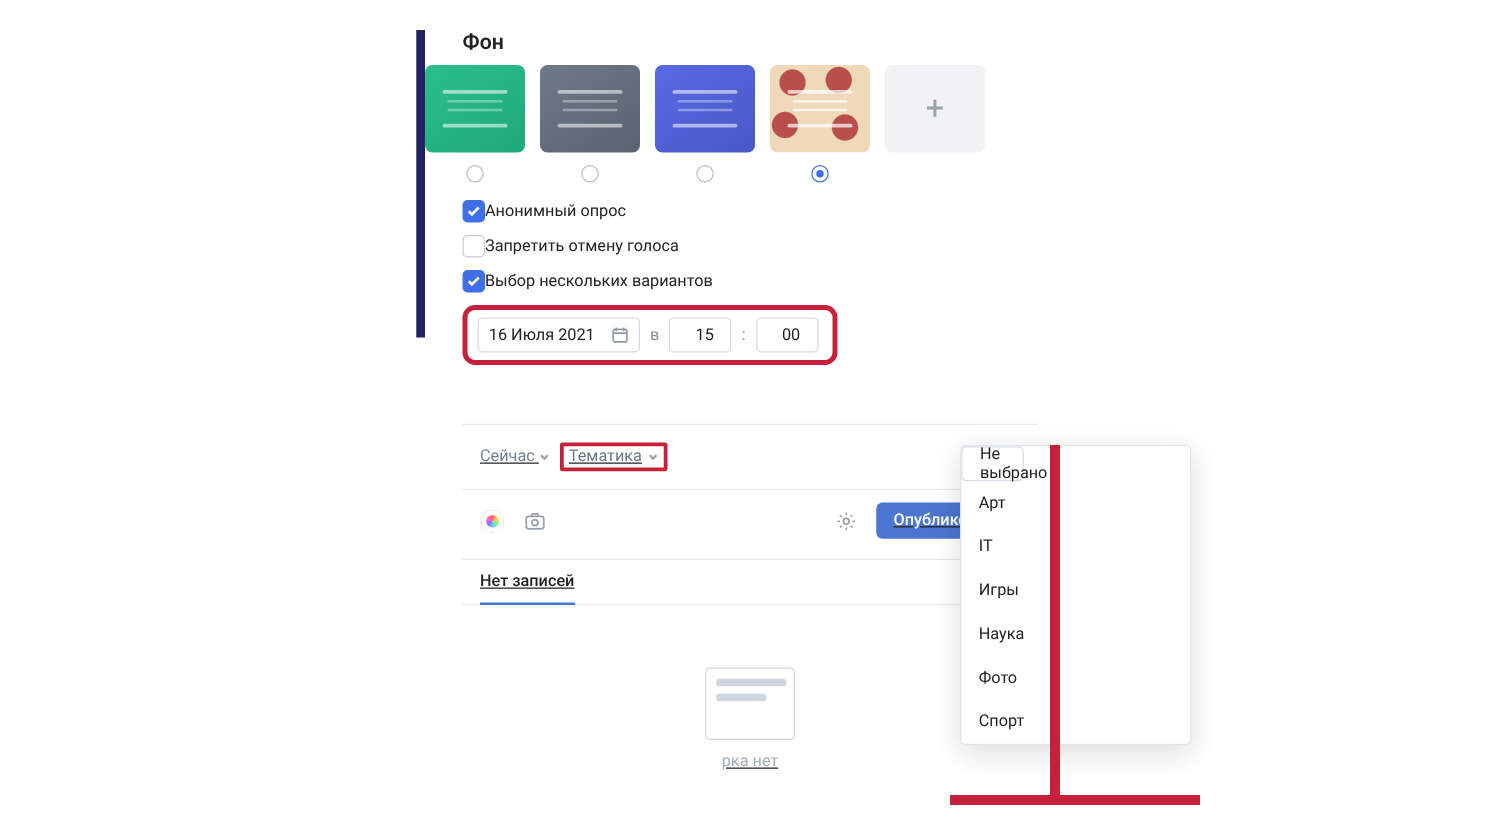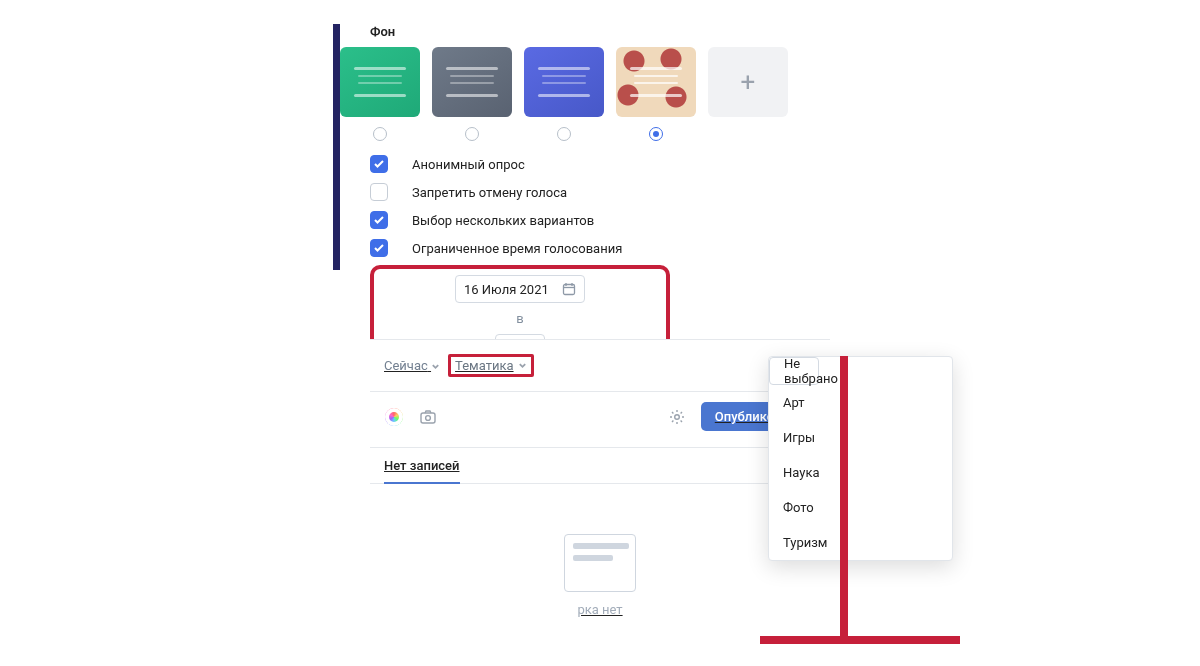--- a/index.html
+++ b/index.html
@@ -16,21 +16,21 @@
   }
   .stage {
     position: absolute;
     left: 340px;
     top: 24px;
     width: 540px;
   }
 
   
   .section-label {
-    font-size: 13px;
+    font-size: 17px;
     font-weight: 600;
     color: #222;
     margin: 0 0 8px 30px;
   }
 
   
   .bg-row {
     display: flex;
     gap: 12px;
     margin-bottom: 10px;
@@ -72,41 +72,40 @@
     border:1.5px solid #b7bfc9; background:#fff;
     position:relative;
   }
   .radio.selected { border-color:#3f6ee8; }
   .radio.selected::after {
     content:""; position:absolute; inset:3px; border-radius:50%; background:#3f6ee8;
   }
 
   
   .settings { margin-left:30px; margin-bottom:6px; }
-  .chk-row { display:flex; align-items:center; gap:24px; margin-bottom:10px; }
+  .chk-row { display:flex; align-items:center; gap:0; margin-bottom:10px; }
   .chk {
     width:18px; height:18px; border-radius:4px;
     border:1px solid #c6cdd6; background:#fff;
     display:flex; align-items:center; justify-content:center;
     flex:none;
   }
   .chk.checked { background:#3f6ee8; border-color:#3f6ee8; }
   .chk.checked svg { display:block; }
   .chk svg { display:none; width:12px; height:12px; }
   .chk-label { font-size:13px; color:#222; }
 
   
   .hl-red { border:4px solid #c6203a; border-radius:10px; }
   .dt-wrap {
     margin-left:30px;
     width:300px;
     padding:6px 8px;
     display:flex; align-items:center; gap:8px;
     font-size:13px;
-    flex-direction:column;
   }
   .field {
     border:1px solid #d4dae2; border-radius:4px; background:#fff;
     display:flex; align-items:center; padding:0 8px; height:28px;
   }
   .field.date { width:130px; justify-content:space-between; }
   .muted-text { color:#828f9e; }
   .sel {
     border:1px solid #d4dae2; border-radius:4px; background:#fff;
     height:28px; width:50px;
@@ -275,28 +274,20 @@
       </div>
       <span class="chk-label">Запретить отмену голоса</span>
     </div>
     <div class="chk-row">
       <div class="chk checked">
         <svg viewBox="0 0 12 12">
             <path d="M2 6l2.5 2.5L10 3" stroke="#fff" stroke-width="2" fill="none"></path>
           </svg>
       </div>
       <span class="chk-label">Выбор нескольких вариантов</span>
-    </div>
-    <div class="chk-row" style="margin-bottom:8px">
-      <div class="chk checked">
-        <svg viewBox="0 0 12 12">
-            <path d="M2 6l2.5 2.5L10 3" stroke="#fff" stroke-width="2" fill="none"></path>
-          </svg>
-      </div>
-      <span class="chk-label">Ограниченное время голосования</span>
     </div>
   </div>
 
   <div class="dt-wrap hl-red">
     <div class="field date">
       <span>16 Июля 2021</span>
       <svg width="14" height="14" viewBox="0 0 14 14">
           <rect x="1.5" y="2.5" width="11" height="10" rx="1.5" fill="none" stroke="#8e99a7" stroke-width="1.3"></rect>
           <line x1="1.5" y1="5.5" x2="12.5" y2="5.5" stroke="#8e99a7" stroke-width="1.3"></line>
           <line x1="4" y1="1" x2="4" y2="4" stroke="#8e99a7" stroke-width="1.3"></line>
@@ -374,28 +365,31 @@
   <div class="dd-item sel">
     <span>Не выбрано</span>
     <svg class="check" viewBox="0 0 14 14">
         <path d="M2.5 7.5l3 3 6-7"></path>
       </svg>
   </div>
   <div class="dd-item">
       <span>Арт</span>
     </div>
   <div class="dd-item">
+      <span>IT</span>
+    </div>
+  <div class="dd-item">
       <span>Игры</span>
     </div>
   <div class="dd-item">
       <span>Наука</span>
     </div>
   <div class="dd-item">
       <span>Фото</span>
     </div>
   <div class="dd-item">
-      <span>Туризм</span>
+      <span>Спорт</span>
     </div>
 </div>
 
 <div class="annot-bar left" style="left:333px; top:24px; height:246px;"></div>
 <div class="annot-red" style="left:840px; top:356px; width:8px; height:280px;"></div>
 <div class="annot-red" style="left:760px; top:636px; width:200px; height:8px;"></div>
 
 </body></html>

